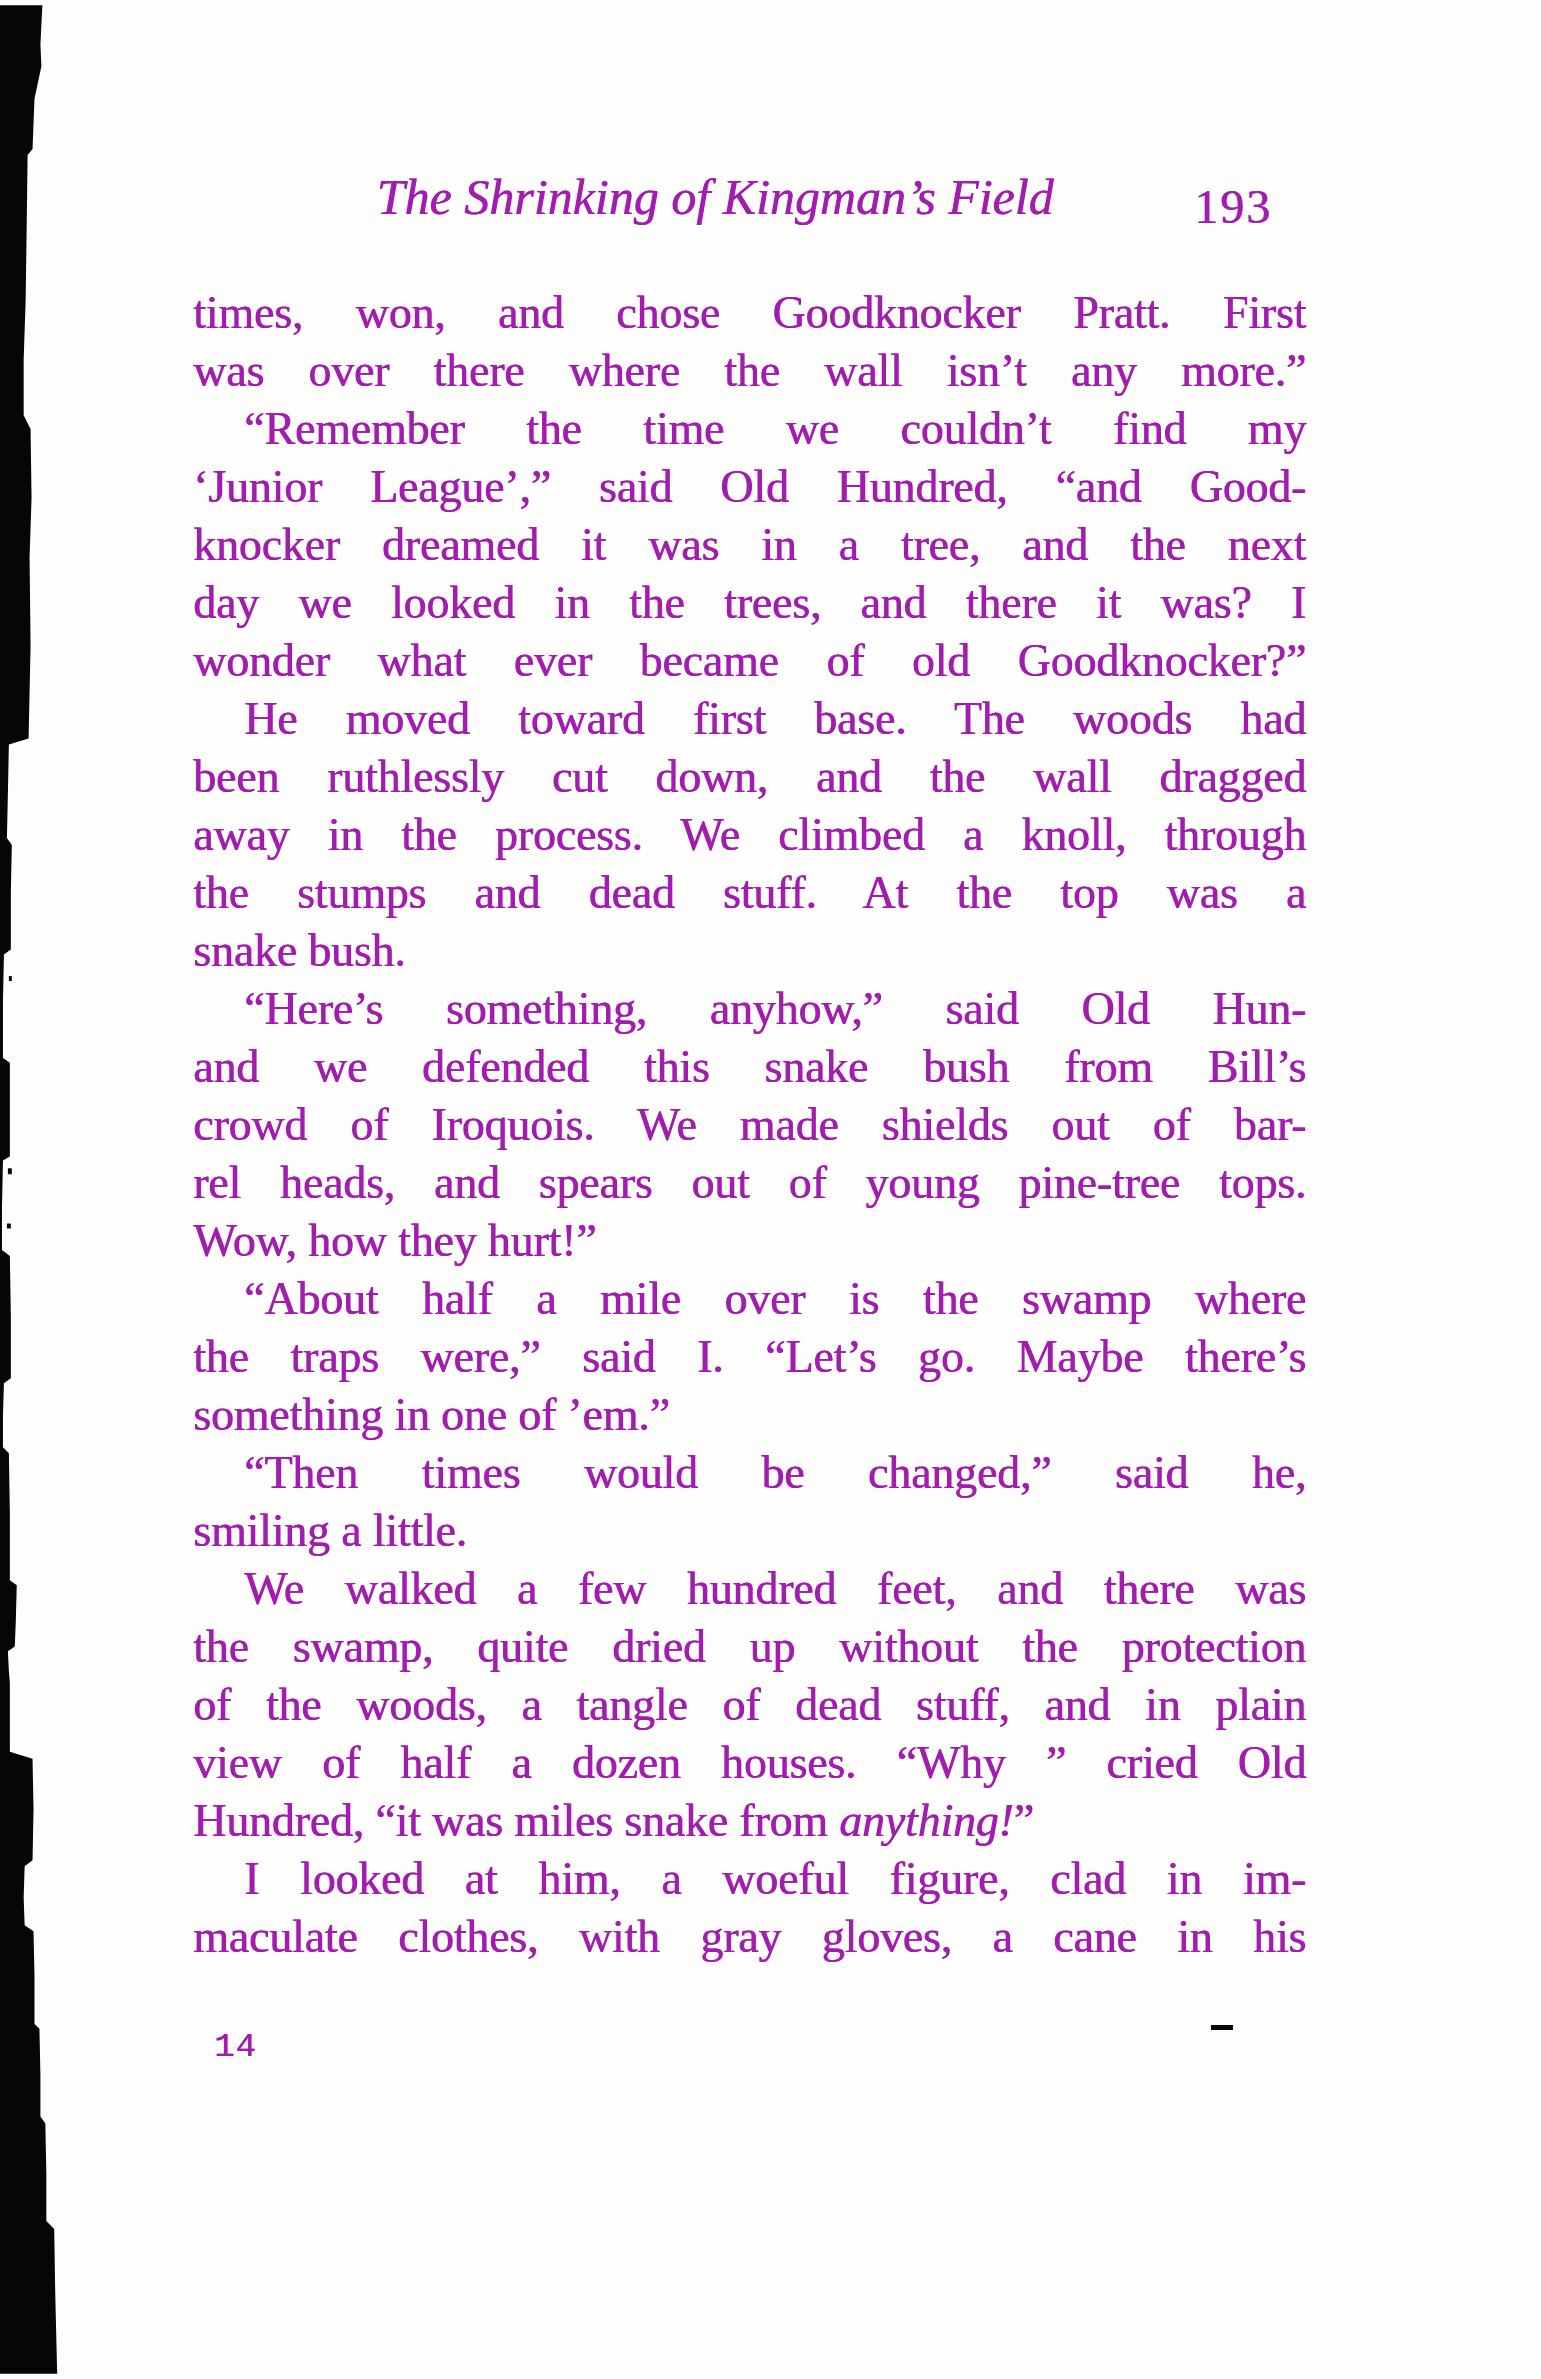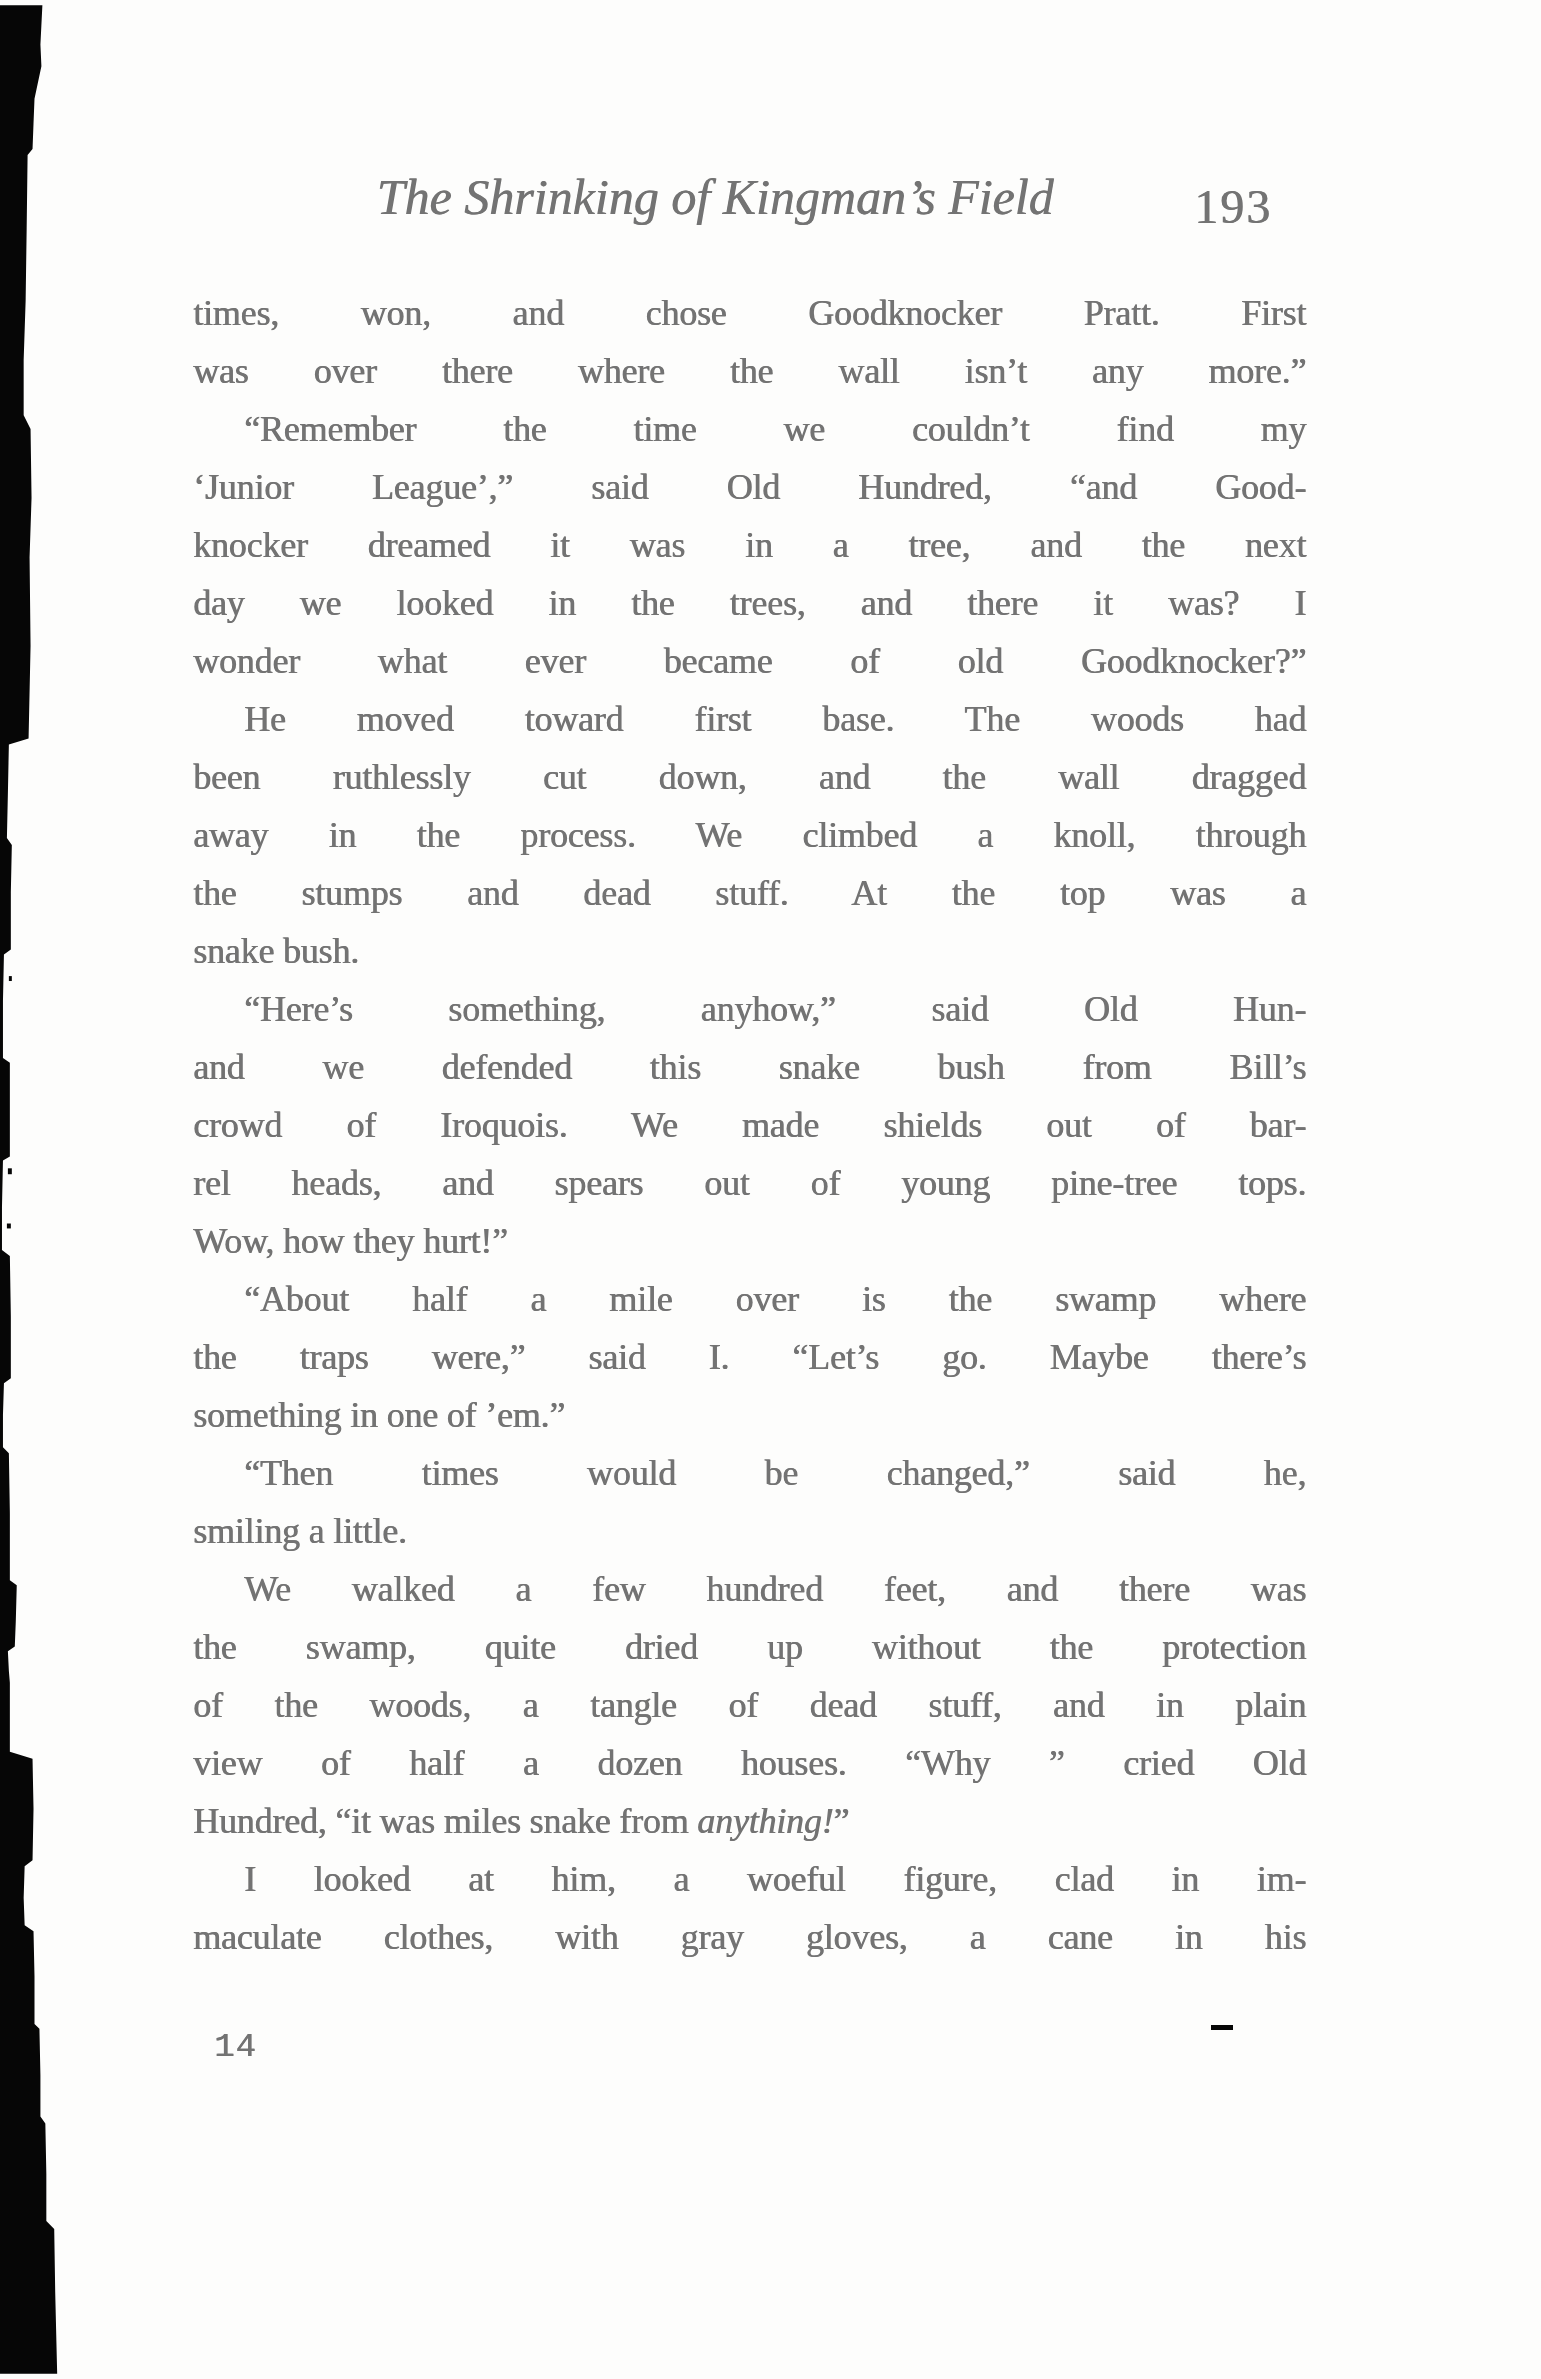--- a/index.html
+++ b/index.html
@@ -1,40 +1,40 @@
 <!DOCTYPE html>
 <html><head>
 <meta charset="utf-8">
 <style>
   html,body { margin:0; padding:0; background:#e8e8e8; }
   .page {
     position:relative;
     width:1541px; height:2379px;
     background:#fdfdfc;
-    color:#737373;
+    color:#a21caf;
     font-family:"Liberation Serif", serif;
     overflow:hidden;
   }
   
   .gutter { position:absolute; left:0; top:0; }
 
   .header {
     position:absolute; left:193px; top:166px; width:1113px; height:63px;
     font-style:italic; font-size:50px; line-height:63px;
     text-shadow:0.7px 0 0 currentColor;
   }
   .title { position:absolute; left:0; right:69px; text-align:center; white-space:nowrap; }
   .pagenum {
     position:absolute; right:34px; top:9px;
     font-style:normal; font-size:48px; letter-spacing:2px;
   }
 
   .body {
     position:absolute; left:193px; top:284px; width:1113px;
-    font-size:36px; line-height:58px; letter-spacing:-0.2px;
+    font-size:46px; line-height:58px; letter-spacing:-0.2px;
     text-shadow:0.7px 0 0 currentColor;
   }
   .line { white-space:nowrap; }
   .line.j { text-align:justify; text-align-last:justify; white-space:normal; }
   .line.indent { text-indent:51px; }
   .line em { font-style:italic; }
 
   .footer {
     position:absolute; left:214px; top:2028px;
     font-size:34px; letter-spacing:1px;

